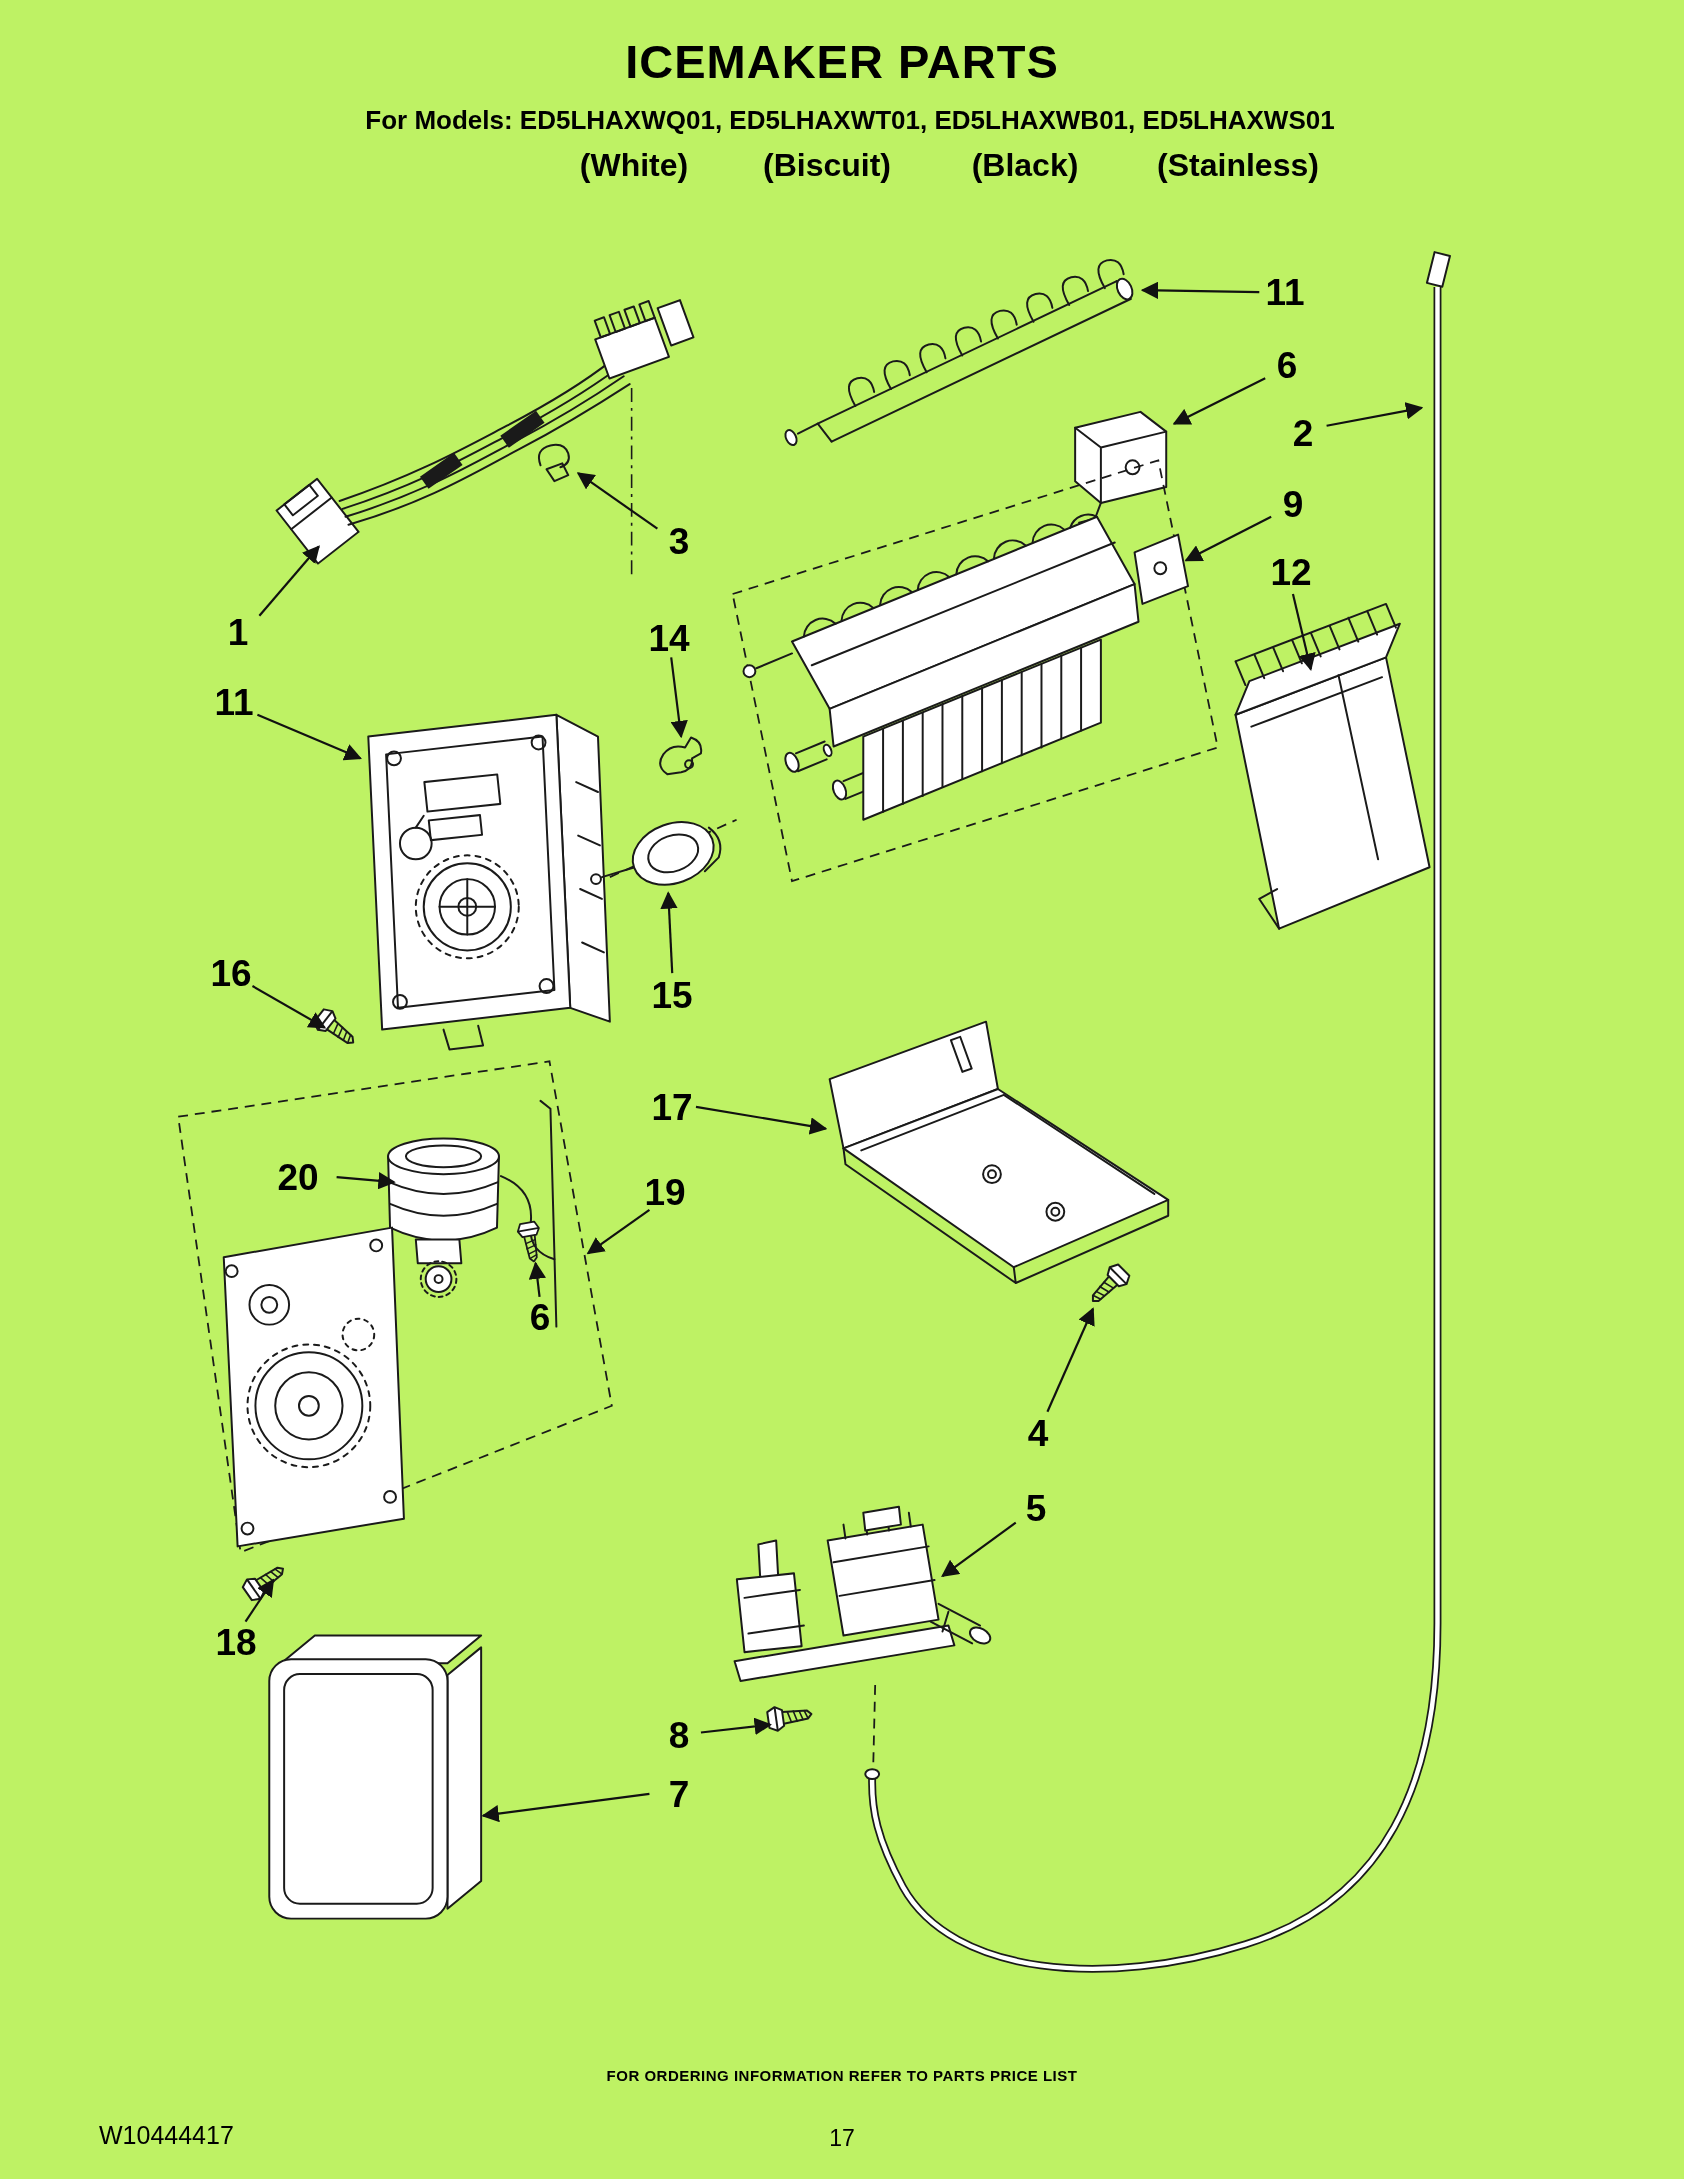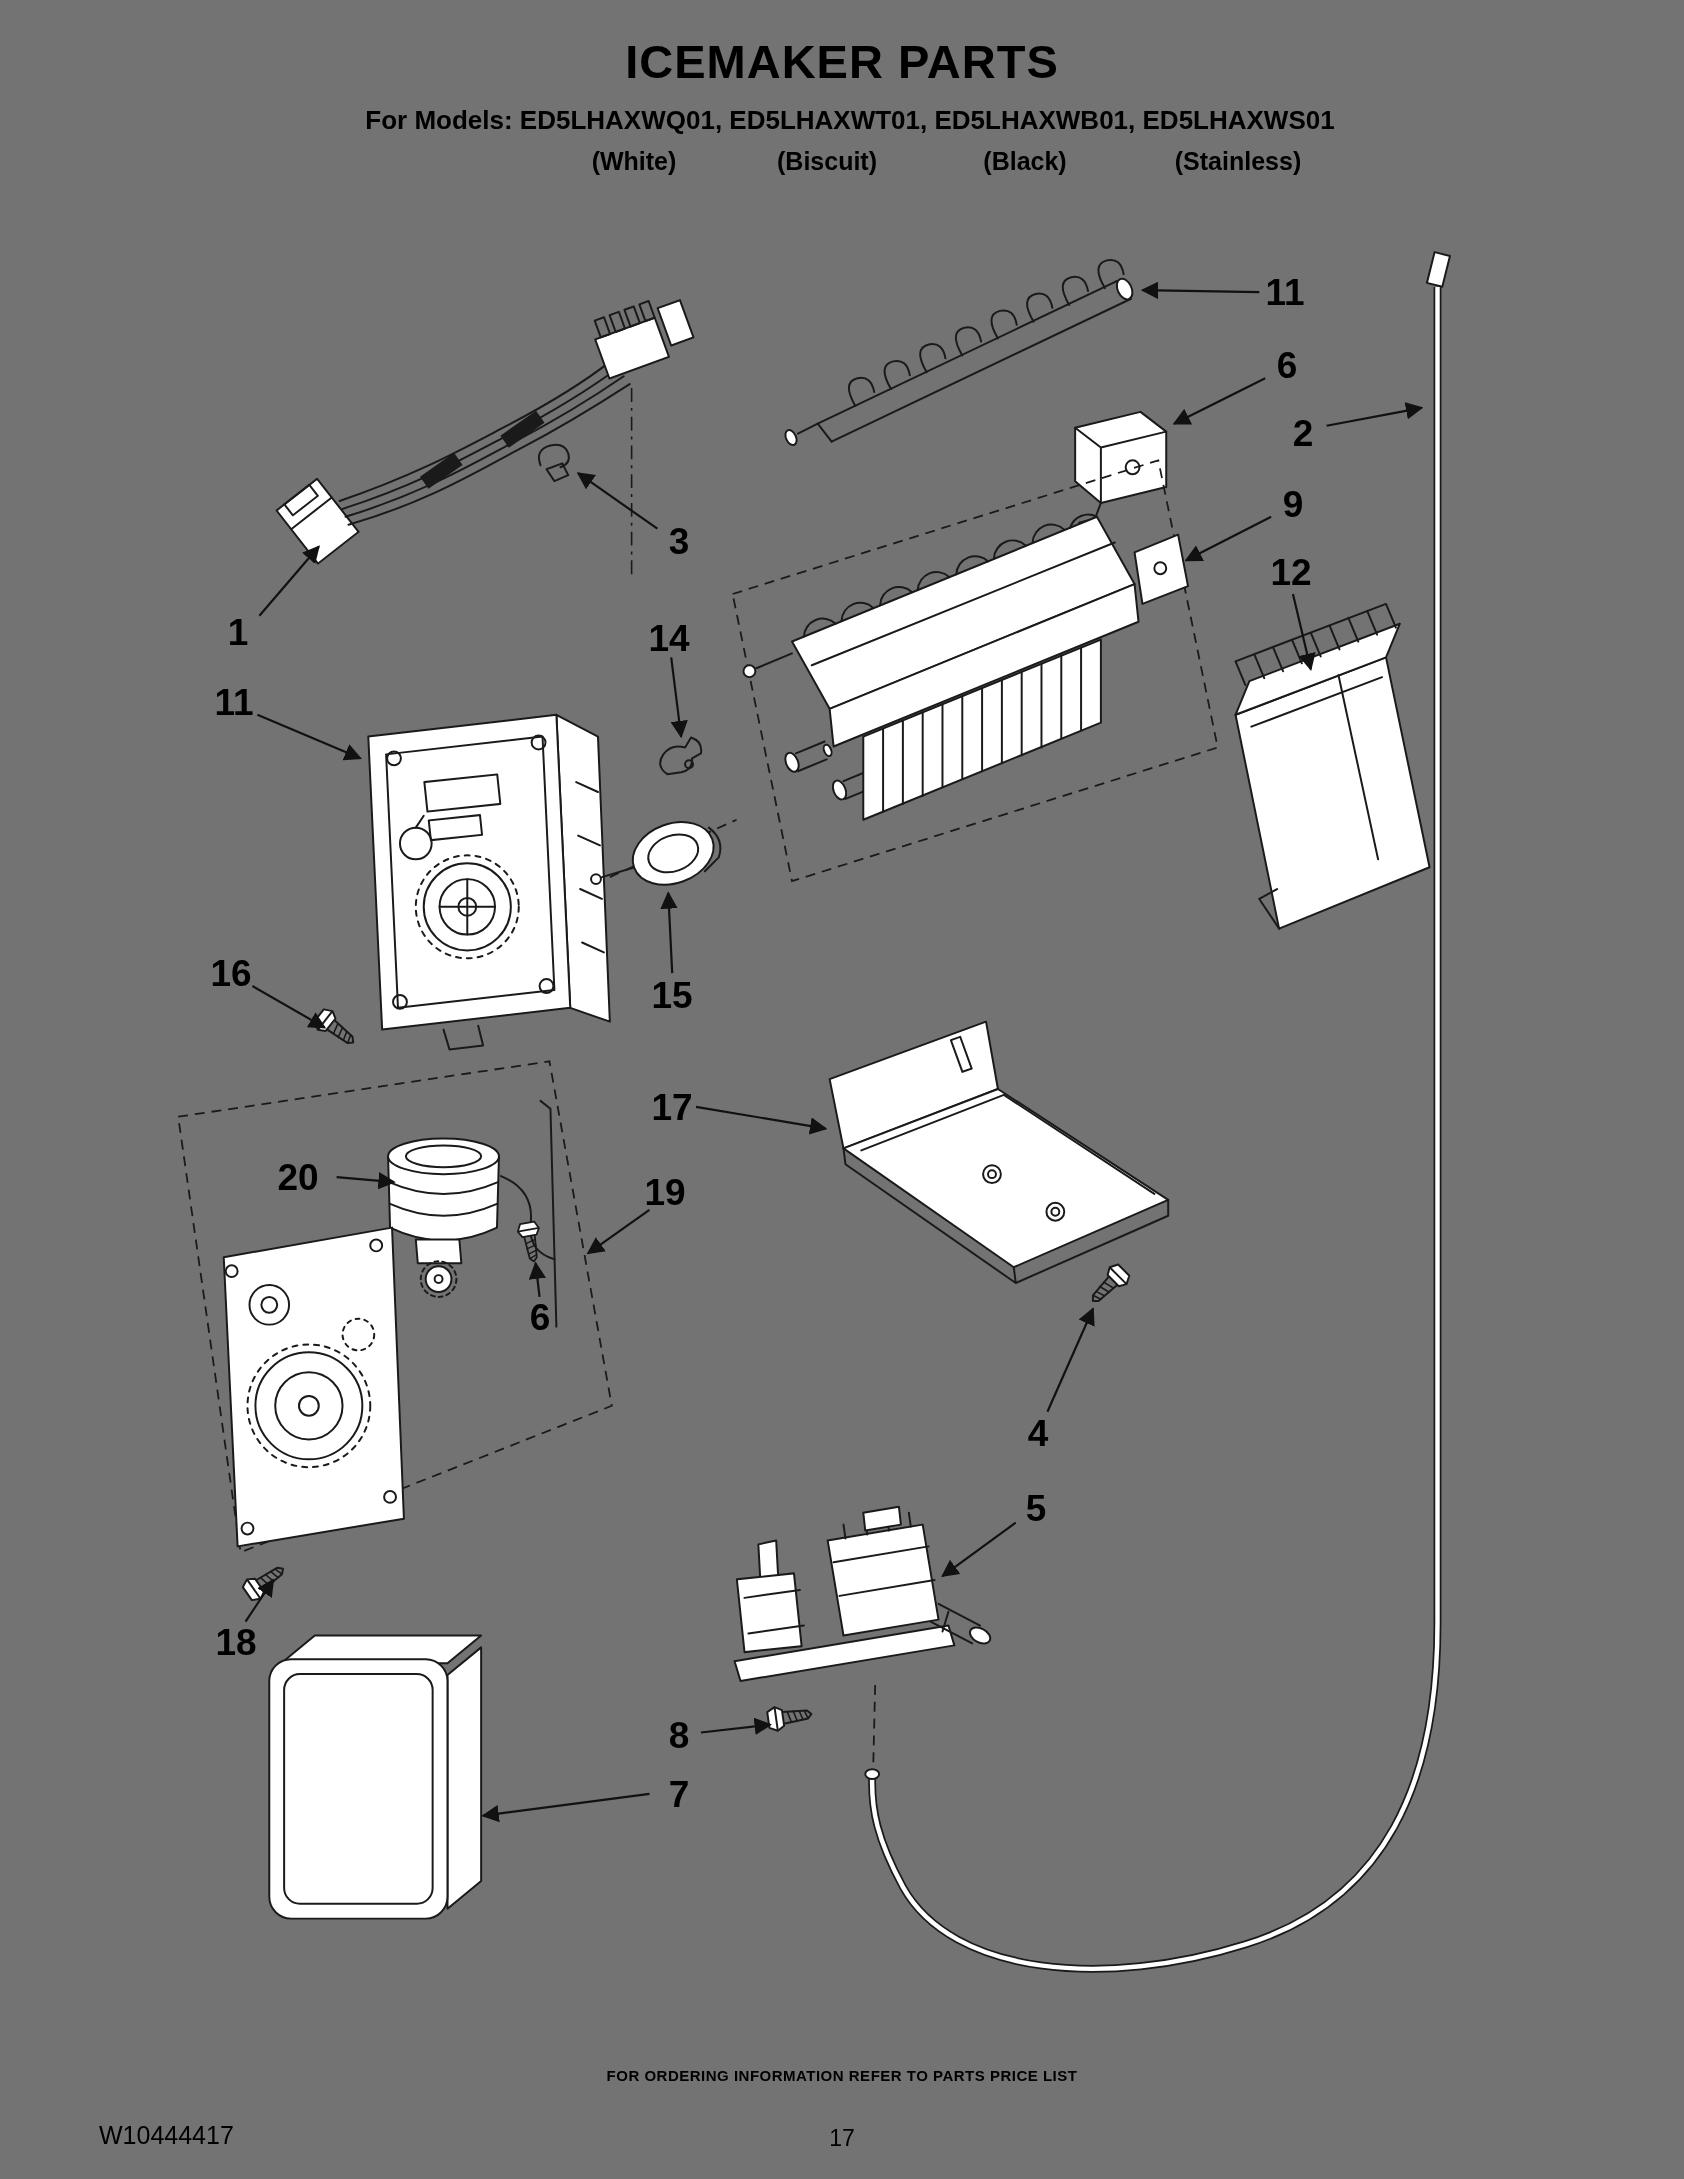--- a/index.html
+++ b/index.html
@@ -1,25 +1,25 @@
 <!DOCTYPE html>
 <html><head>
 <meta charset="utf-8">
 <style>
   * { margin:0; padding:0; box-sizing:border-box; }
   html,body { background:#ffffff; }
   body { font-family:"Liberation Sans", sans-serif; color:#000; }
-  .page { position:relative; width:1684px; height:2179px; background:#737373; overflow:hidden; }
+  .page { position:relative; width:1684px; height:2179px; background:#bef264; overflow:hidden; }
 
   .hdr-title   { position:absolute; top:34px; left:0; width:100%; text-align:center;
                  font-size:47px; font-weight:bold; letter-spacing:1px; }
   .hdr-models  { position:absolute; top:105px; left:0; width:100%; text-align:center;
                  font-size:26px; font-weight:bold;padding-left:16px; }
   .finish      { position:absolute; top:147px; transform:translateX(-50%);
-                 font-size:25px; font-weight:bold; white-space:nowrap; }
+                 font-size:32px; font-weight:bold; white-space:nowrap; }
 
   .callout     { position:absolute; transform:translate(-50%,-50%);
                  font-size:37px; font-weight:bold; line-height:1; }
 
   .footer-note { position:absolute; top:2067px; left:0; width:100%; text-align:center;
                  font-size:15px; font-weight:bold; letter-spacing:0.5px; }
   .doc-number  { position:absolute; left:99px; top:2121px; font-size:25px; }
   .page-number { position:absolute; left:0; top:2125px; width:100%; text-align:center; font-size:23px; }
 
   svg.art { position:absolute; left:0; top:0; }

